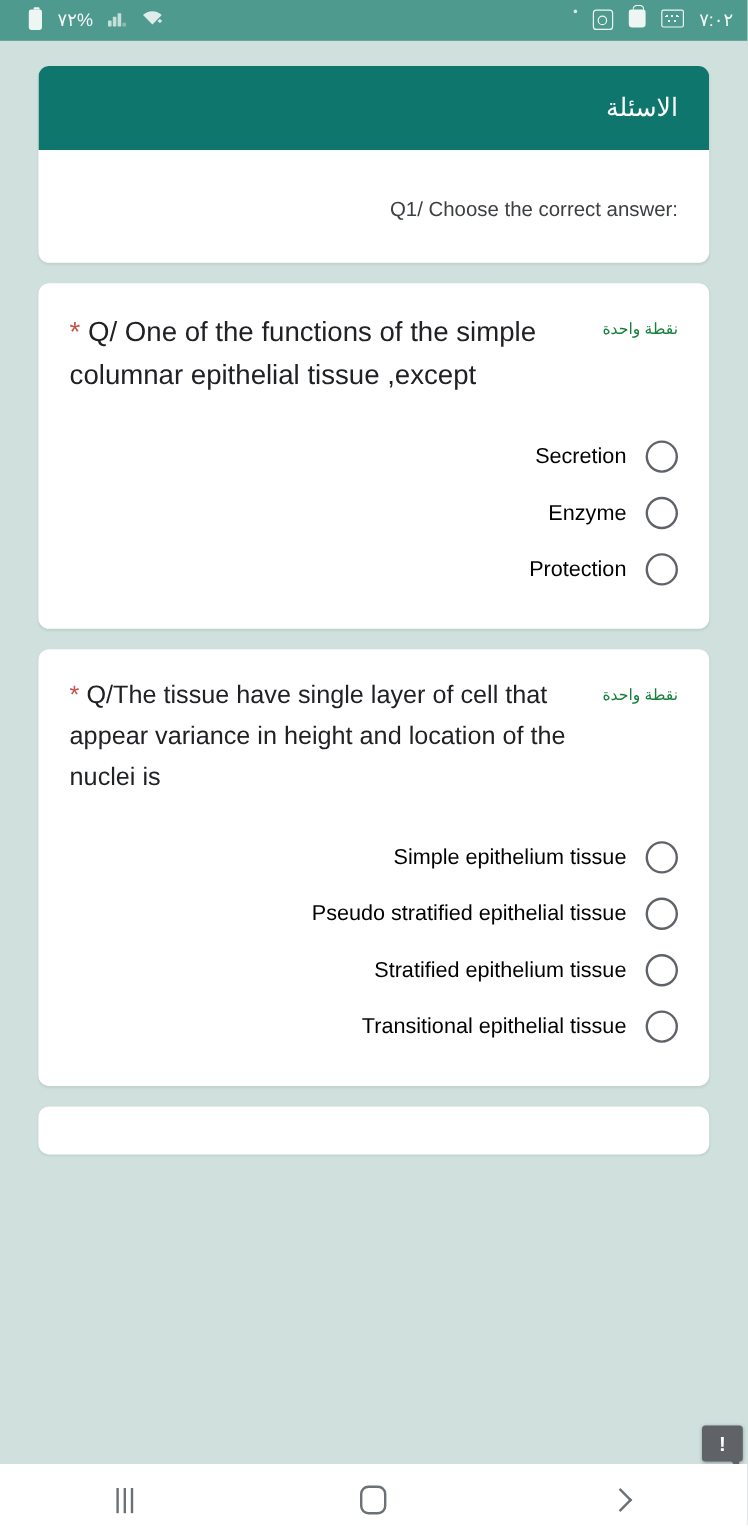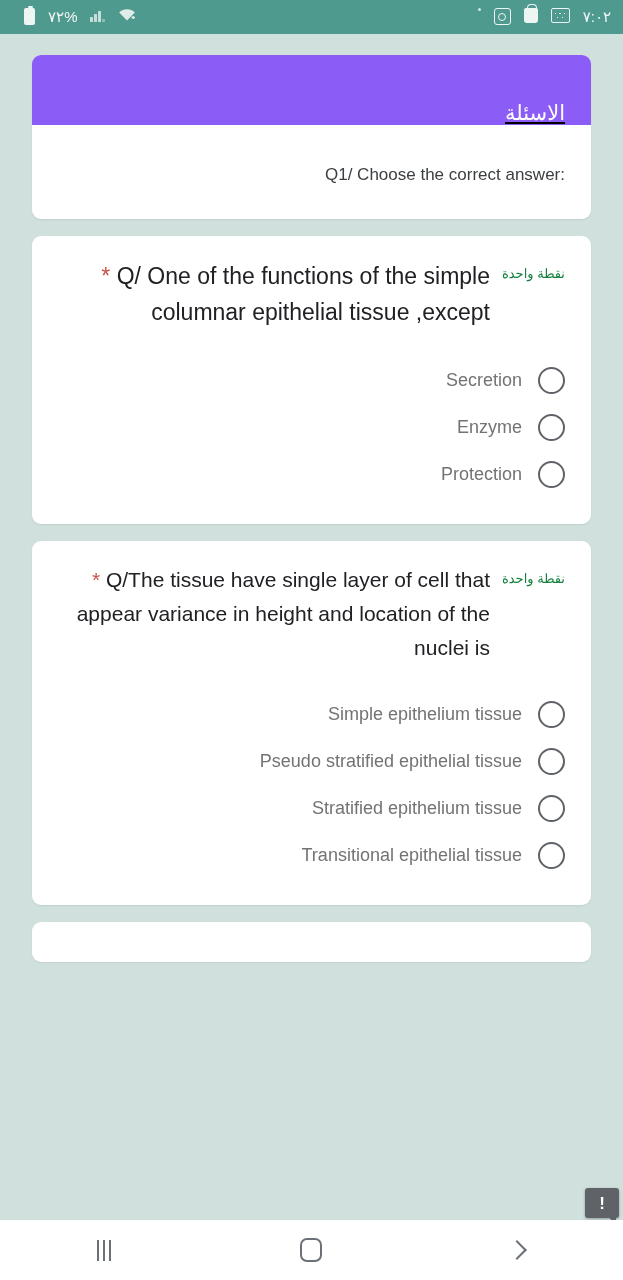--- a/index.html
+++ b/index.html
@@ -120,27 +120,26 @@
   .card {
     background:#ffffff;
     border-radius:9px;
     box-shadow:0 1px 2px rgba(0,0,0,.07);
     margin-bottom:17px;
   }
 
   
   .header-card { padding:0; overflow:hidden; }
   .header-band {
-    background:#8b5cf6;
+    background:#0f766e;
     height:70px;
     display:flex;
-    align-items:flex-end;
+    align-items:center;
     justify-content:flex-start;
     padding:0 26px;
-    text-decoration:underline;
   }
   .header-title {
     color:#ffffff;
     font-size:21px;
     font-weight:400;
   }
   .header-body {
     padding:40px 26px 34px 26px;
     text-align:right;
   }
@@ -163,21 +162,21 @@
   }
   .points-label {
     font-size:13px;
     color:#15803d;
     white-space:nowrap;
     padding-top:8px;
     flex:0 0 auto;
   }
   .question-text {
     flex:1 1 auto;
-    text-align:right;
+    text-align:left;
     font-size:23px;
     line-height:1.58;
     color:#202124;
     direction:ltr;
     unicode-bidi:plaintext;
     font-weight:400;
   }
   .req-star { color:#c5534a; }
 
   .options { margin-top:26px; }
@@ -191,21 +190,21 @@
   }
   .radio {
     flex:0 0 auto;
     width:27px; height:27px;
     border:2px solid #5f6368;
     border-radius:50%;
     background:transparent;
   }
   .option-label {
     font-size:18px;
-    color:#737373;
+    color:#000000;
     direction:ltr;
     unicode-bidi:plaintext;
   }
 
   
   .card-q2 .question-text { font-size:21px; line-height:1.62; }
   .card-q2 .option-label { font-size:18px; }
 
   .card-partial { height:40px; margin-bottom:0; }
 

